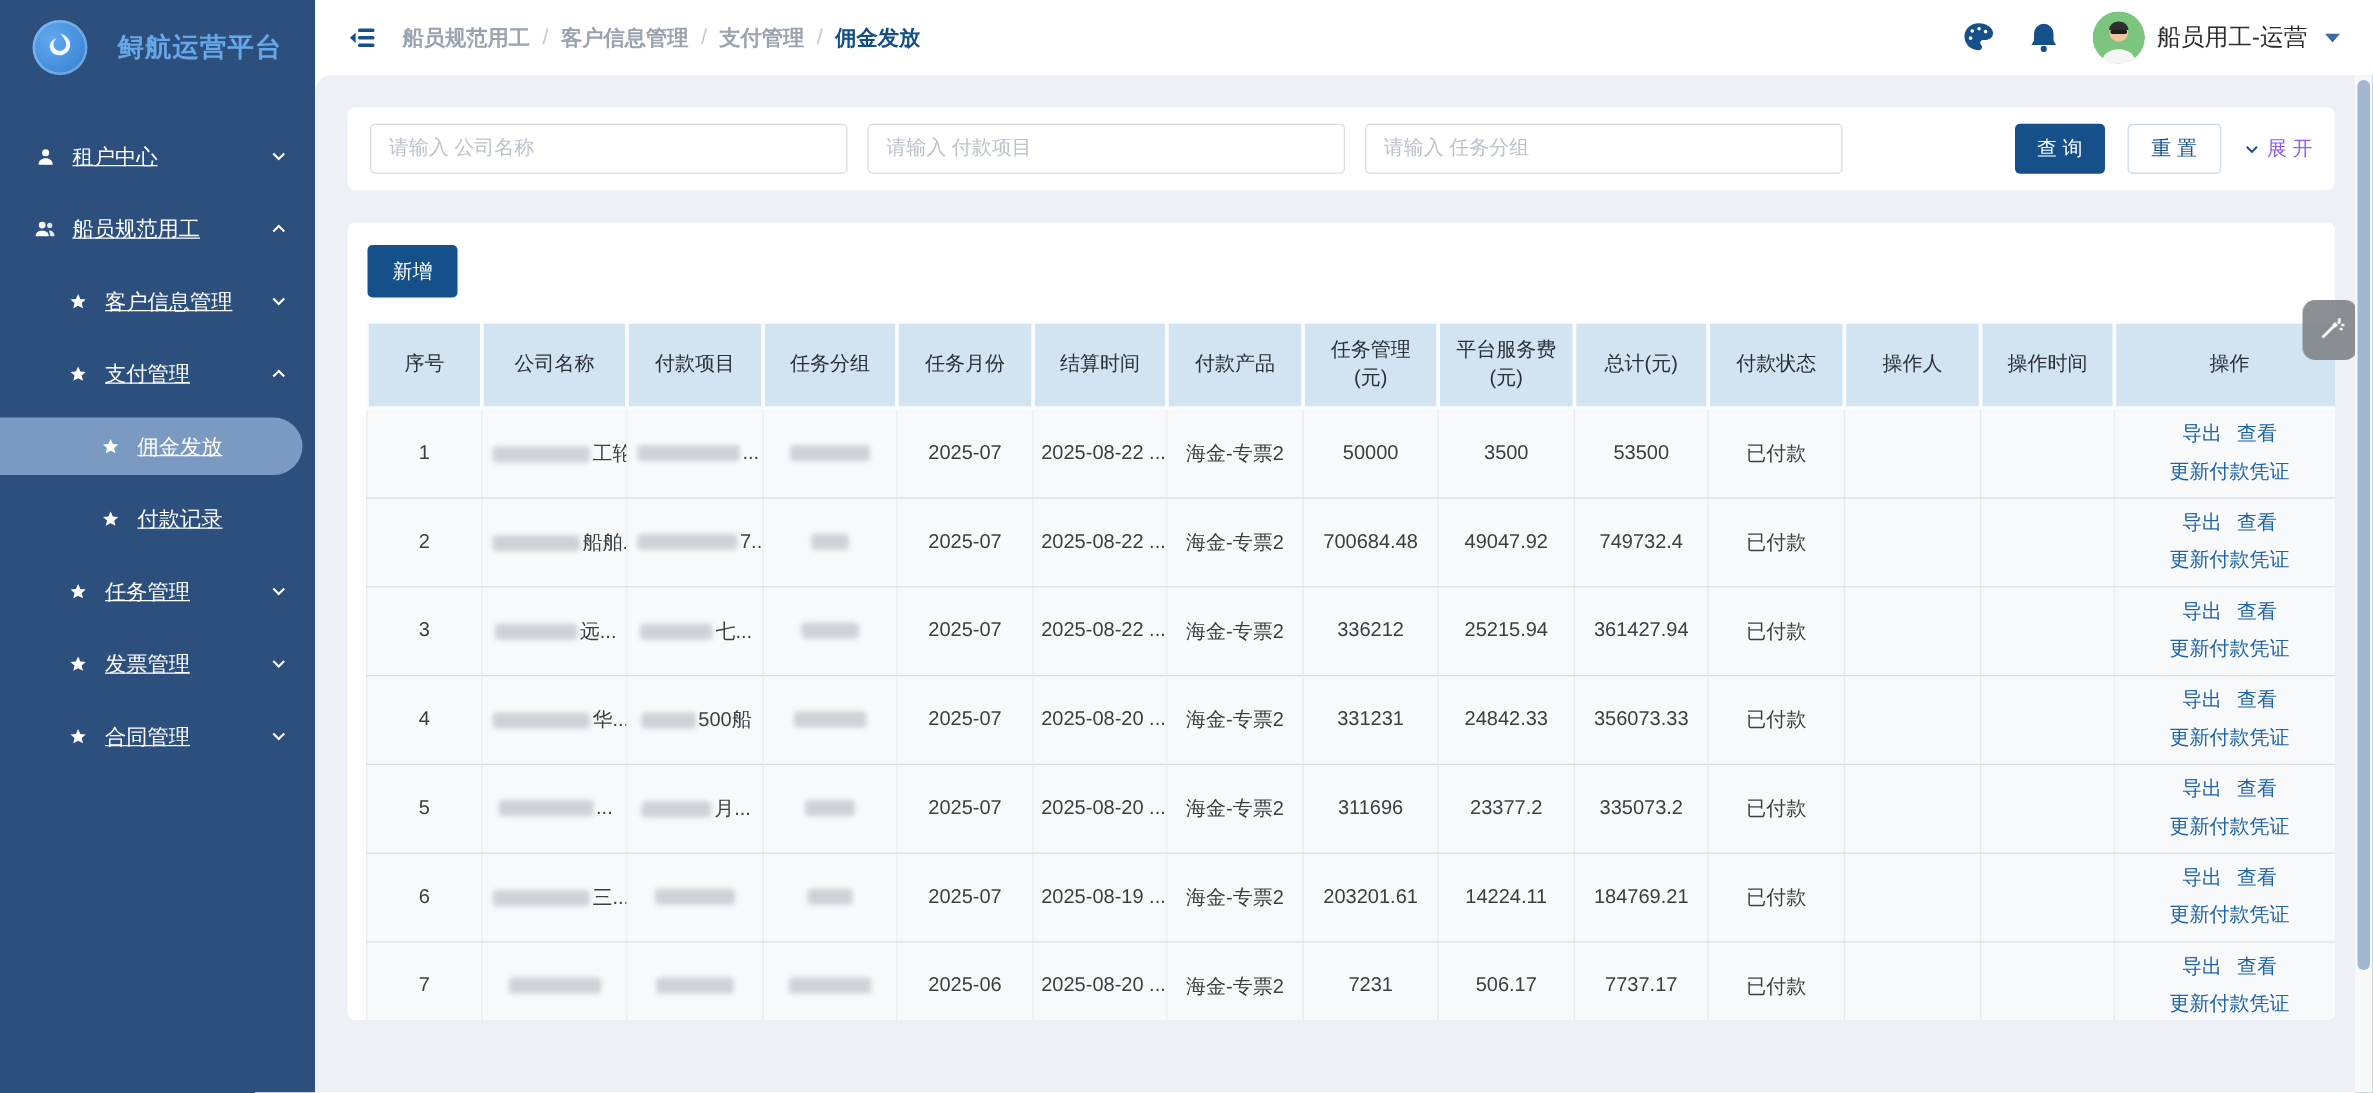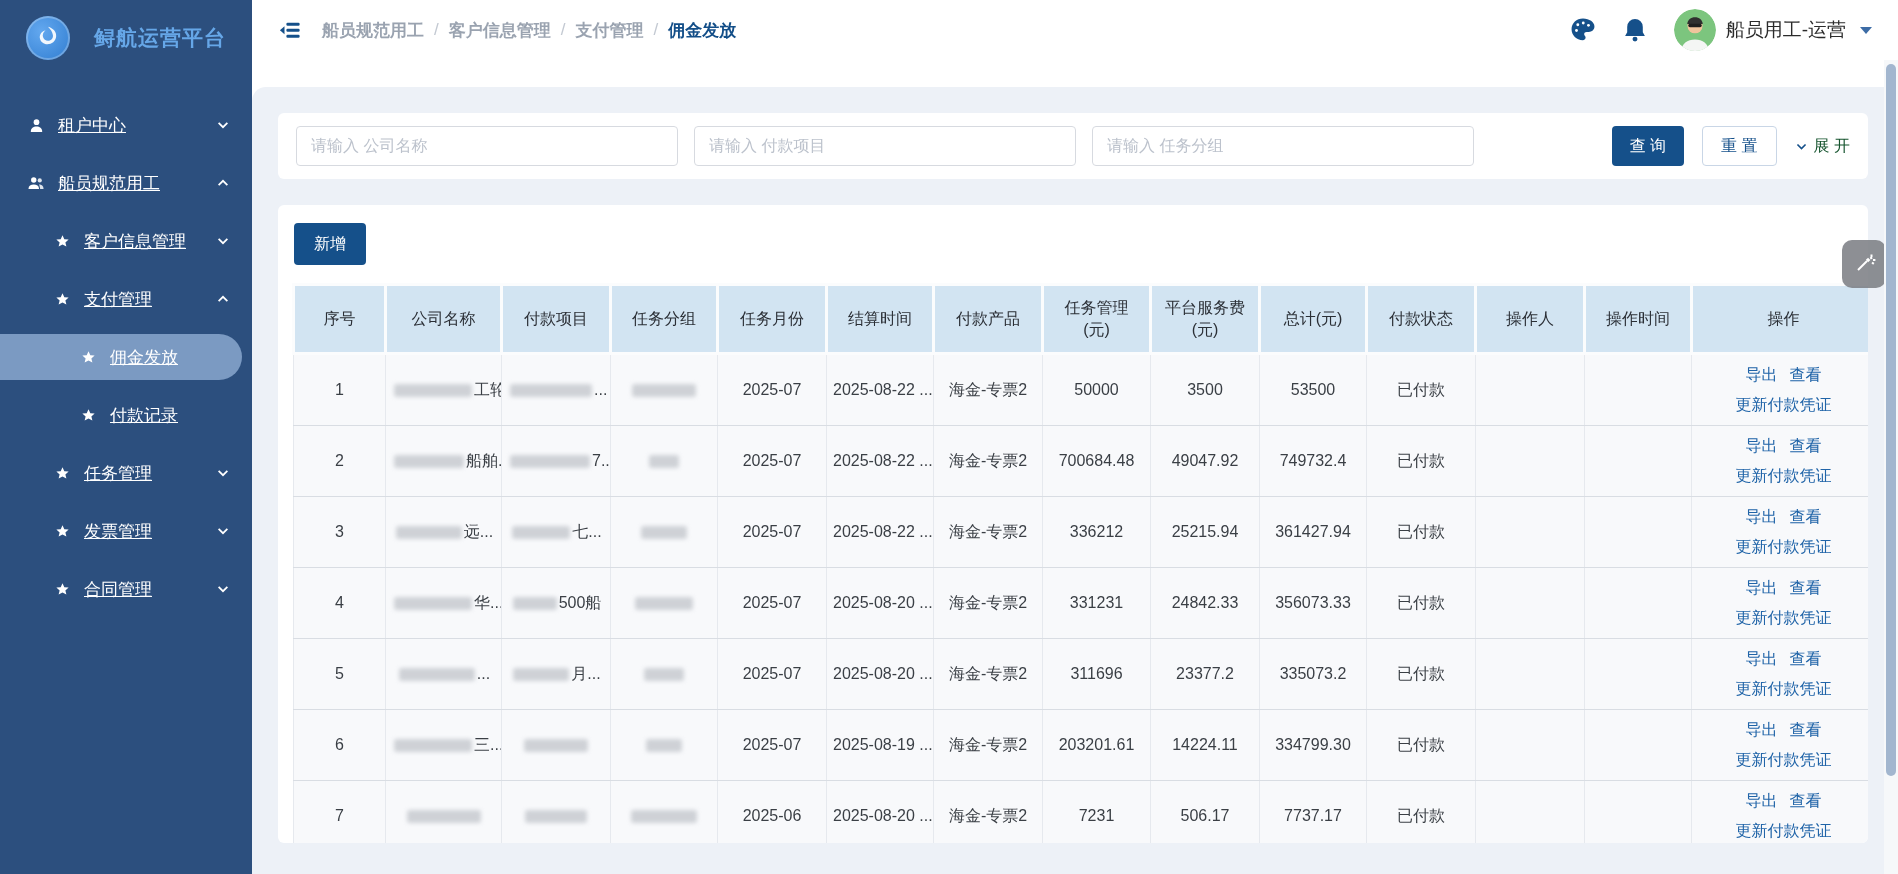--- a/index.html
+++ b/index.html
@@ -30,33 +30,33 @@
   .crumb{color:#9aa3b0;cursor:pointer;}
   .crumb.current{color:#134e88;cursor:default;}
   .crumb-sep{color:#c3c9d2;margin:0 10px;font-weight:normal;}
   .topbar-right{margin-left:auto;display:flex;align-items:center;gap:26px;}
   .tb-icon{display:flex;cursor:pointer;}
   .avatar{width:42px;height:42px;border-radius:50%;overflow:hidden;display:flex;cursor:pointer;}
   .user-name{font-size:19px;color:#2b2b2b;cursor:pointer;margin-left:-16px;}
   .caret{width:0;height:0;border-left:6px solid transparent;border-right:6px solid transparent;
     border-top:7px solid #3d6ca6;cursor:pointer;margin-left:-12px;}
 
-  .content{flex:1;background:#edf1f7;border-top-left-radius:14px;padding:26px 30px 0 26px;overflow:hidden;margin-top:27px;}
+  .content{flex:1;background:#edf1f7;border-top-left-radius:14px;padding:26px 30px 0 26px;overflow:hidden;}
 
   
   .filter-card{background:#fff;border-radius:6px;padding:13px 18px;display:flex;align-items:center;gap:16px;}
   .filter-input{width:382px;height:40px;border:1px solid #d7dae0;border-radius:4px;padding:0 14px;
     font-size:16px;color:#333;outline:none;box-sizing:border-box;background:#fff;}
   .filter-input::placeholder{color:#bcc2cc;}
   .filter-actions{margin-left:auto;display:flex;align-items:center;gap:18px;}
   .btn-primary{background:#15508a;color:#fff;border:none;border-radius:4px;height:40px;padding:0 18px;
     font-size:16px;cursor:pointer;font-family:inherit;}
   .btn-plain{background:#fff;color:#15508a;border:1px solid #c9d6e6;border-radius:4px;height:40px;
     padding:0 18px;font-size:16px;cursor:pointer;font-family:inherit;}
-  .expand-link{display:flex;align-items:center;gap:6px;color:#14532d;font-size:16px;cursor:pointer;white-space:nowrap;}
+  .expand-link{display:flex;align-items:center;gap:6px;color:#8b5cf6;font-size:16px;cursor:pointer;white-space:nowrap;}
 
   
   .table-card{margin-top:26px;background:#fff;border-radius:6px;padding:18px 14px 0;height:620px;overflow:hidden;}
   .add-btn{margin:0 0 18px 2px;height:42px;padding:0 20px;font-size:16px;}
   table{width:100%;border-collapse:collapse;table-layout:fixed;}
   thead th{background:#d2e4f2;color:#2b2f36;font-weight:500;font-size:16px;height:66px;
     border:3px solid #fbfcfd;white-space:pre-line;line-height:1.35;padding:0 4px;}
   tbody td{background:#f8f9fb;border-left:1px solid #e6e9ee;border-right:1px solid #e6e9ee;
     border-bottom:1px solid #d9dde3;height:70px;text-align:center;font-size:16px;color:#3a3f45;
     padding:0 6px;overflow:hidden;white-space:nowrap;}
@@ -391,21 +391,21 @@
               <tr>
                 <td>6</td>
                 <td><span class="redact" style="width: 78px;"></span>三...</td>
                 <td><span class="redact" style="width: 64px;"></span></td>
                 <td><span class="redact" style="width: 36px;"></span></td>
                 <td>2025-07</td>
                 <td>2025-08-19 ...</td>
                 <td>海金-专票2</td>
                 <td>203201.61</td>
                 <td>14224.11</td>
-                <td>334799.30</td>
+                <td>184769.21</td>
                 <td>已付款</td>
                 <td></td>
                 <td></td>
                 <td class="actions-cell"><span class="action-link">导出</span><span class="action-link">查看</span><br><span class="action-link">更新付款凭证</span></td>
               </tr>
               <tr>
                 <td>7</td>
                 <td><span class="redact" style="width: 74px;"></span></td>
                 <td><span class="redact" style="width: 62px;"></span></td>
                 <td><span class="redact" style="width: 66px;"></span></td>

